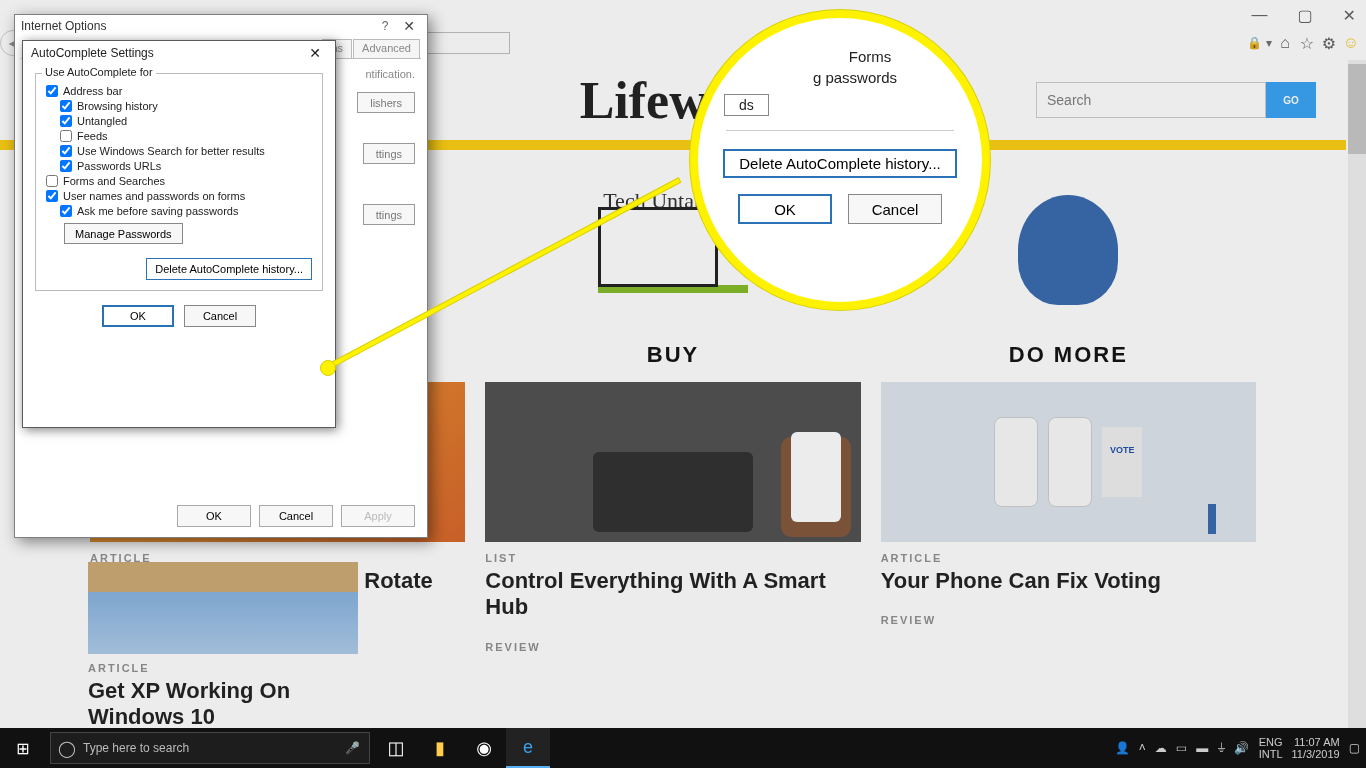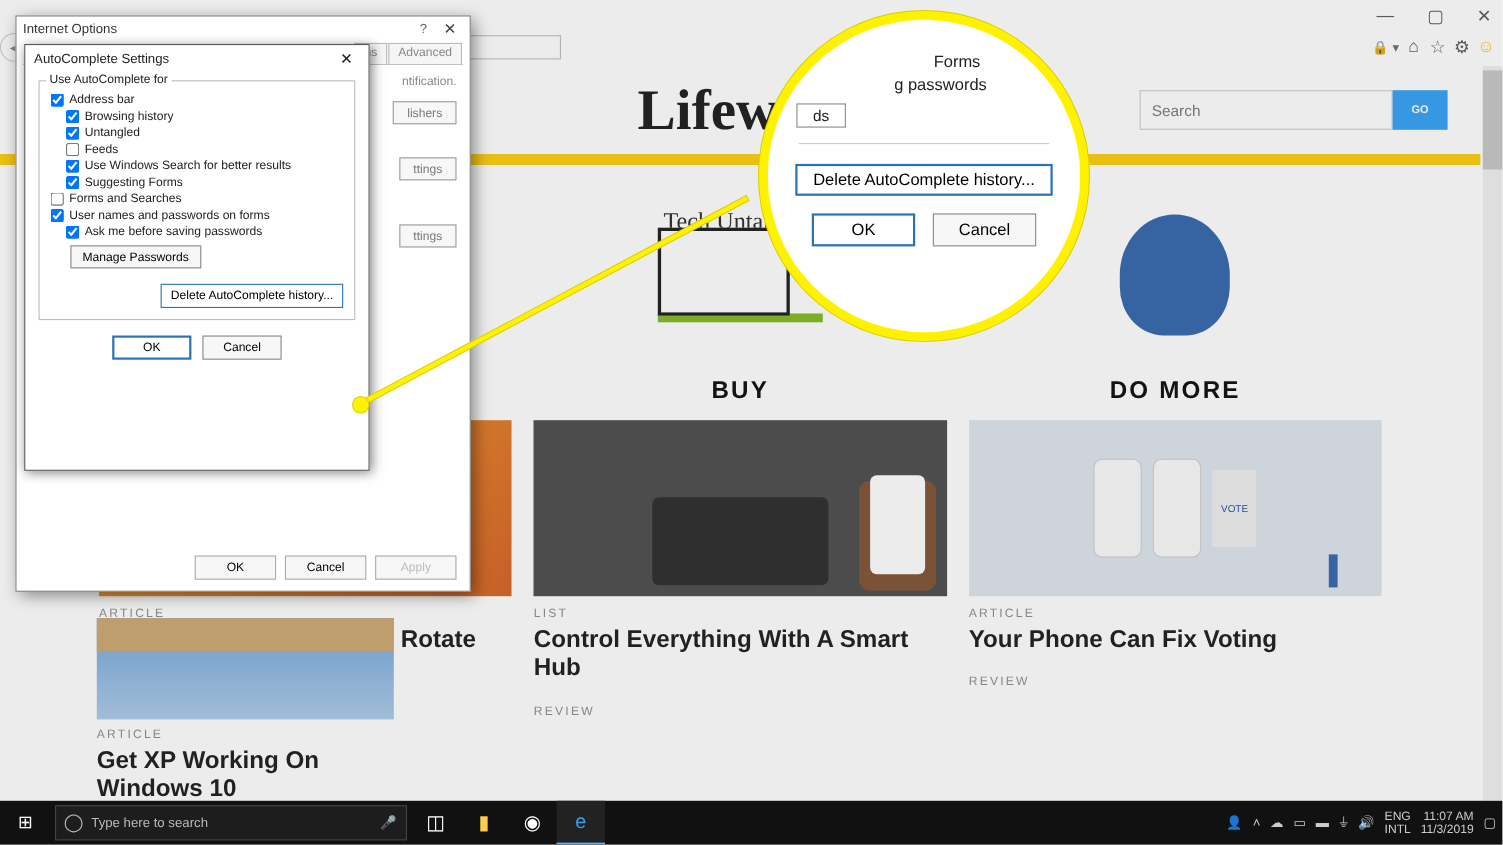--- a/index.html
+++ b/index.html
@@ -34,41 +34,41 @@
 .lw-band { height:10px; background:#fccb00; }
 
 .lw-grid { display:flex; gap:20px; padding:20px 90px 0 90px; }
 .lw-col { flex:1; }
 .lw-illus { height:160px; border-radius:2px; display:flex; align-items:center; justify-content:center; margin-bottom:12px; overflow:hidden; }
 .lw-cat { text-align:center; font-weight:900; font-size:22px; letter-spacing:2px; margin-bottom:14px; }
 .lw-cat span { border-bottom:4px solid #f9a8d4; padding-bottom:19px; }
 .lw-cat.buy span { border-color:#7cb518; }
 .lw-cat.do span { border-color:#2a9df4; }
 .lw-thumb { height:160px; background:#333; margin-bottom:10px; position:relative; overflow:hidden; }
-.lw-kicker { color:#888; font-size:11px; letter-spacing:2px; font-weight:400; margin-bottom:4px; }
+.lw-kicker { color:#888; font-size:11px; letter-spacing:2px; font-weight:700; margin-bottom:4px; }
 .lw-title { font-size:22px; font-weight:800; line-height:1.2; color:#111; margin-bottom:20px; }
 
 
 .ill1 { background:#fff; } .ill2 { background:#fff; } .ill3 { background:#fff; }
 .phone-shape { width:70px; height:120px; border:3px solid #111; border-radius:10px; background:#a3c9f9; position:relative; }
 .laptop-shape { width:120px; height:80px; border:3px solid #111; background:#fff; position:relative; }
 .laptop-base { width:150px; height:8px; background:#7cb518; margin-top:-2px; }
 .head-shape { width:100px; height:110px; background:#2a5fa8; border-radius:50% 50% 40% 40%; position:relative; }
 
 
 .th1 { background:linear-gradient(135deg,#f5a623 0%,#d45a1a 100%); display:flex; align-items:center; justify-content:center; }
 .th1 .person{ width:90px; height:90px; background:#8b4a2b; border-radius:50% 50% 0 0; margin-left:40px; margin-top:30px;}
 .th1 .lockc{ width:46px; height:46px; border-radius:50%; background:#b3226b; display:flex;align-items:center;justify-content:center;color:#fff;font-size:22px; margin-right:-20px;}
 .th2 { background:#444; display:flex; align-items:flex-end; justify-content:center; }
 .th2 .hub{ width:160px; height:80px; background:#222; border-radius:6px; margin-bottom:10px;}
 .th2 .hand{ position:absolute; right:10px; bottom:5px; width:70px; height:100px; background:#7a4a2b; border-radius:10px;}
 .th2 .phone2{ position:absolute; right:20px; bottom:20px; width:50px; height:90px; background:#fff; border-radius:6px;}
 .th3 { background:#dce3ec; display:flex; align-items:center; justify-content:center; gap:10px; }
 .th3 .ph{ width:44px; height:90px; background:#fafafa; border:1px solid #ccc; border-radius:8px;}
-.th3 .voter{ width:40px; height:70px; background:#eee; text-align:center; font-size:9px; color:#14a; font-weight:normal; padding-top:30px;}
+.th3 .voter{ width:40px; height:70px; background:#eee; text-align:center; font-size:9px; color:#14a; font-weight:bold; padding-top:18px;}
 .th3 .leg{ position:absolute; bottom:8px; right:40px; width:8px; height:30px; background:#2a5fa8;}
 
 
 .vscroll { position:absolute; top:60px; right:0; width:18px; bottom:40px; background:#efefef; z-index:2; }
 .vscroll .thumb { width:100%; height:90px; background:#c3c3c3; margin-top:4px; }
 
 
 .io-dialog { position:absolute; left:14px; top:14px; width:414px; height:524px; background:#fff; border:1px solid #7e7e7e; box-shadow:4px 4px 14px rgba(0,0,0,0.45); z-index:10; font-size:11px; color:#222; }
 .io-dialog .titlebar { height:22px; display:flex; align-items:center; padding:0 6px; font-size:12px; color:#333; }
 .io-dialog .titlebar .t { flex:1; }
@@ -286,21 +286,21 @@
       <label class="chk ind1">
           <input type="checkbox" style="">
           <span>Feeds</span>
         </label>
       <label class="chk ind1">
           <input type="checkbox" checked="" style="">
           <span>Use Windows Search for better results</span>
         </label>
       <label class="chk ind1">
           <input type="checkbox" checked="" style="">
-          <span>Suggesting Forms</span>
+          <span>Passwords URLs</span>
         </label>
       <label class="chk">
           <input type="checkbox" style="">
           <span>Forms and Searches</span>
         </label>
       <label class="chk">
           <input type="checkbox" checked="" style="">
           <span>User names and passwords on forms</span>
         </label>
       <label class="chk ind1">

